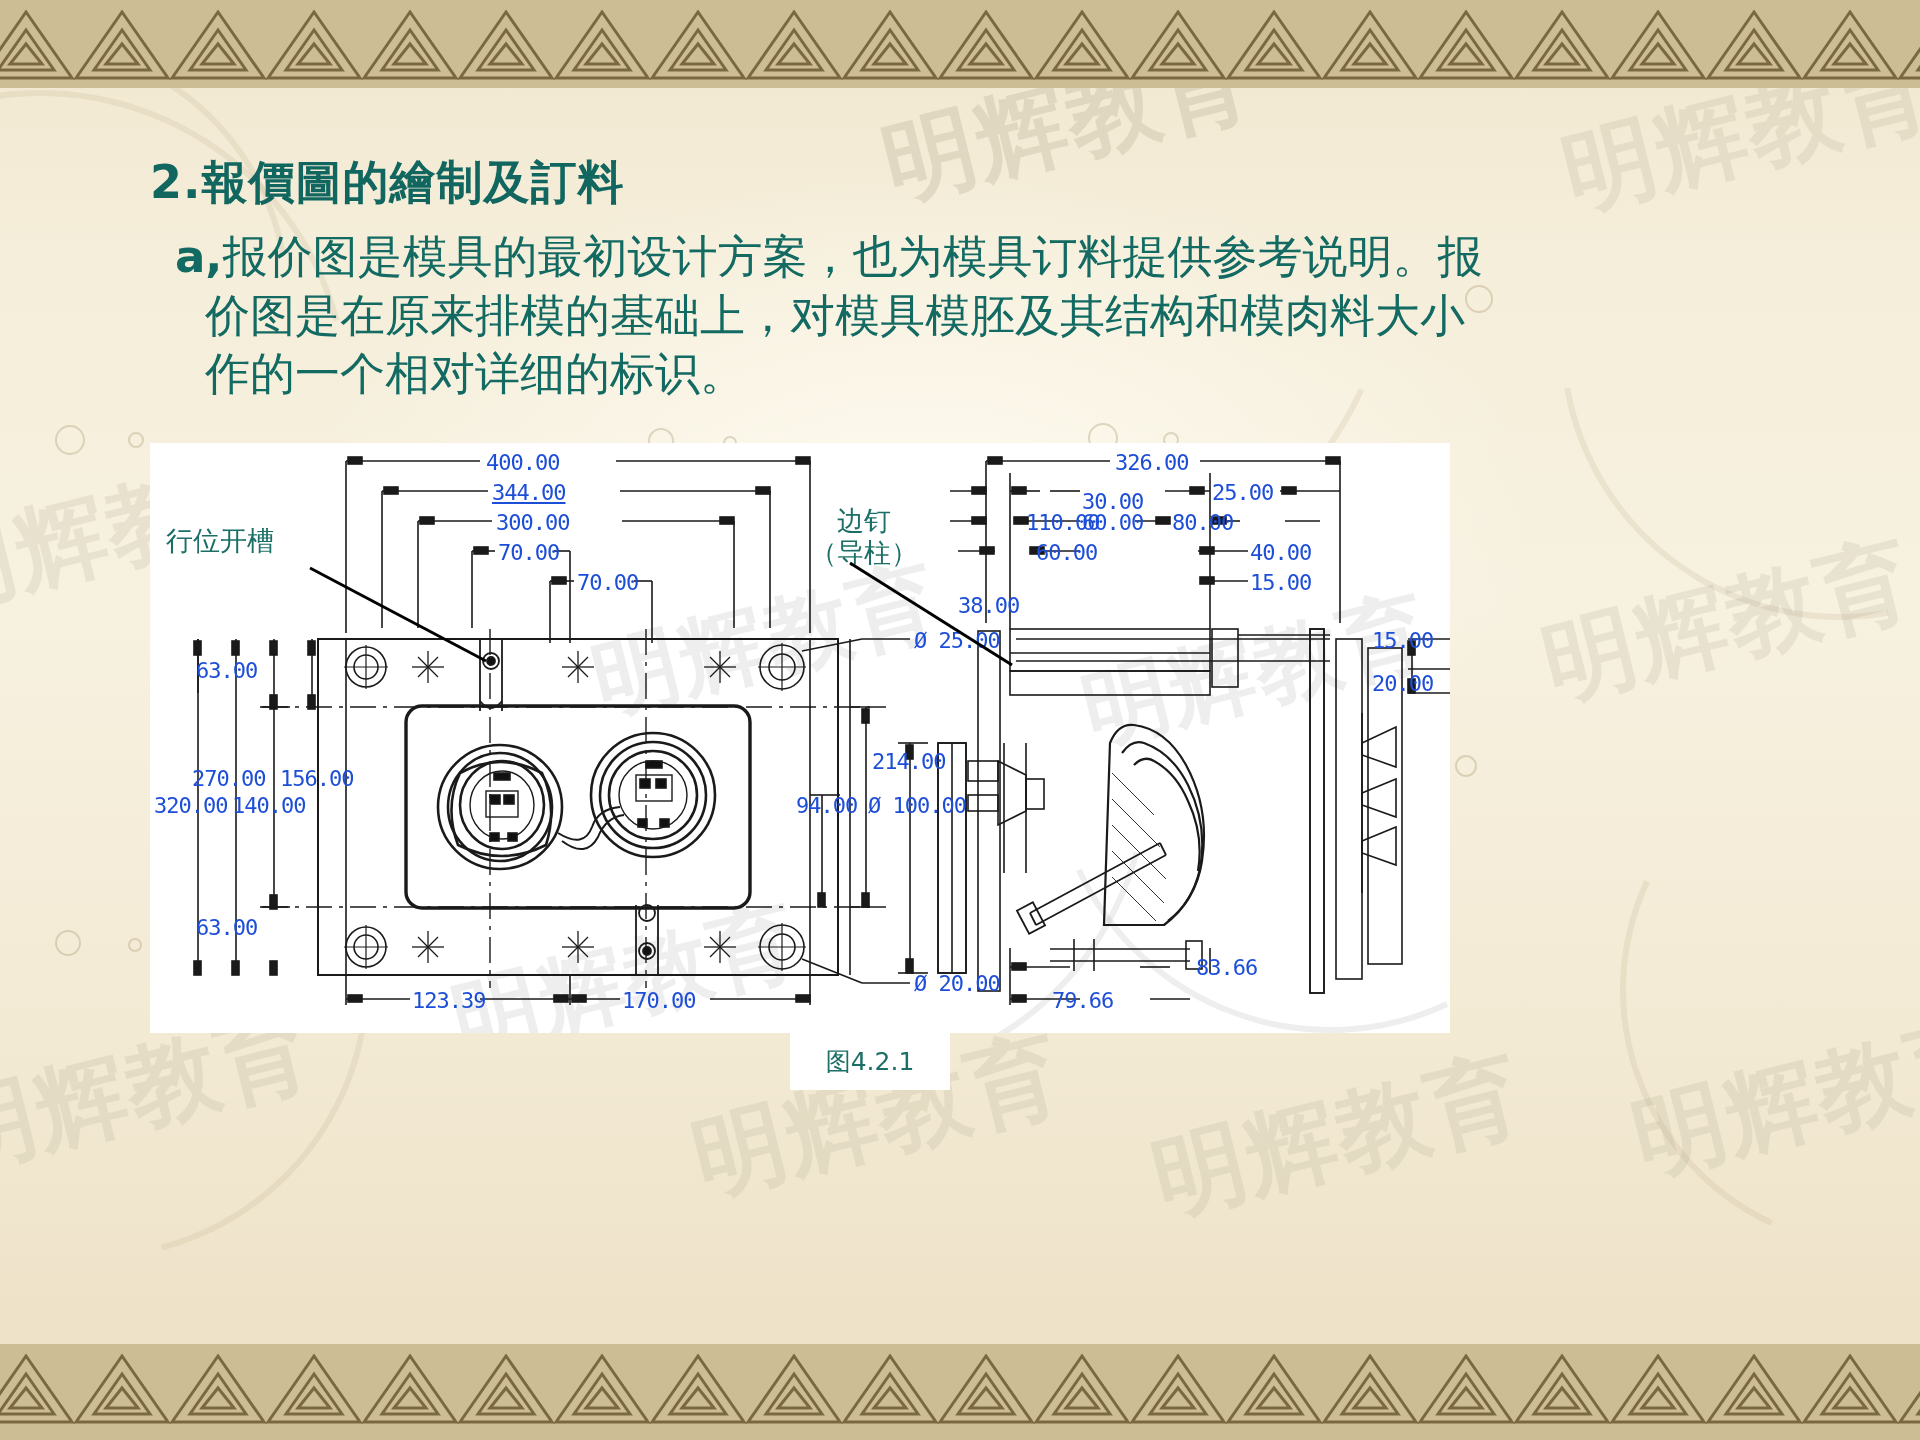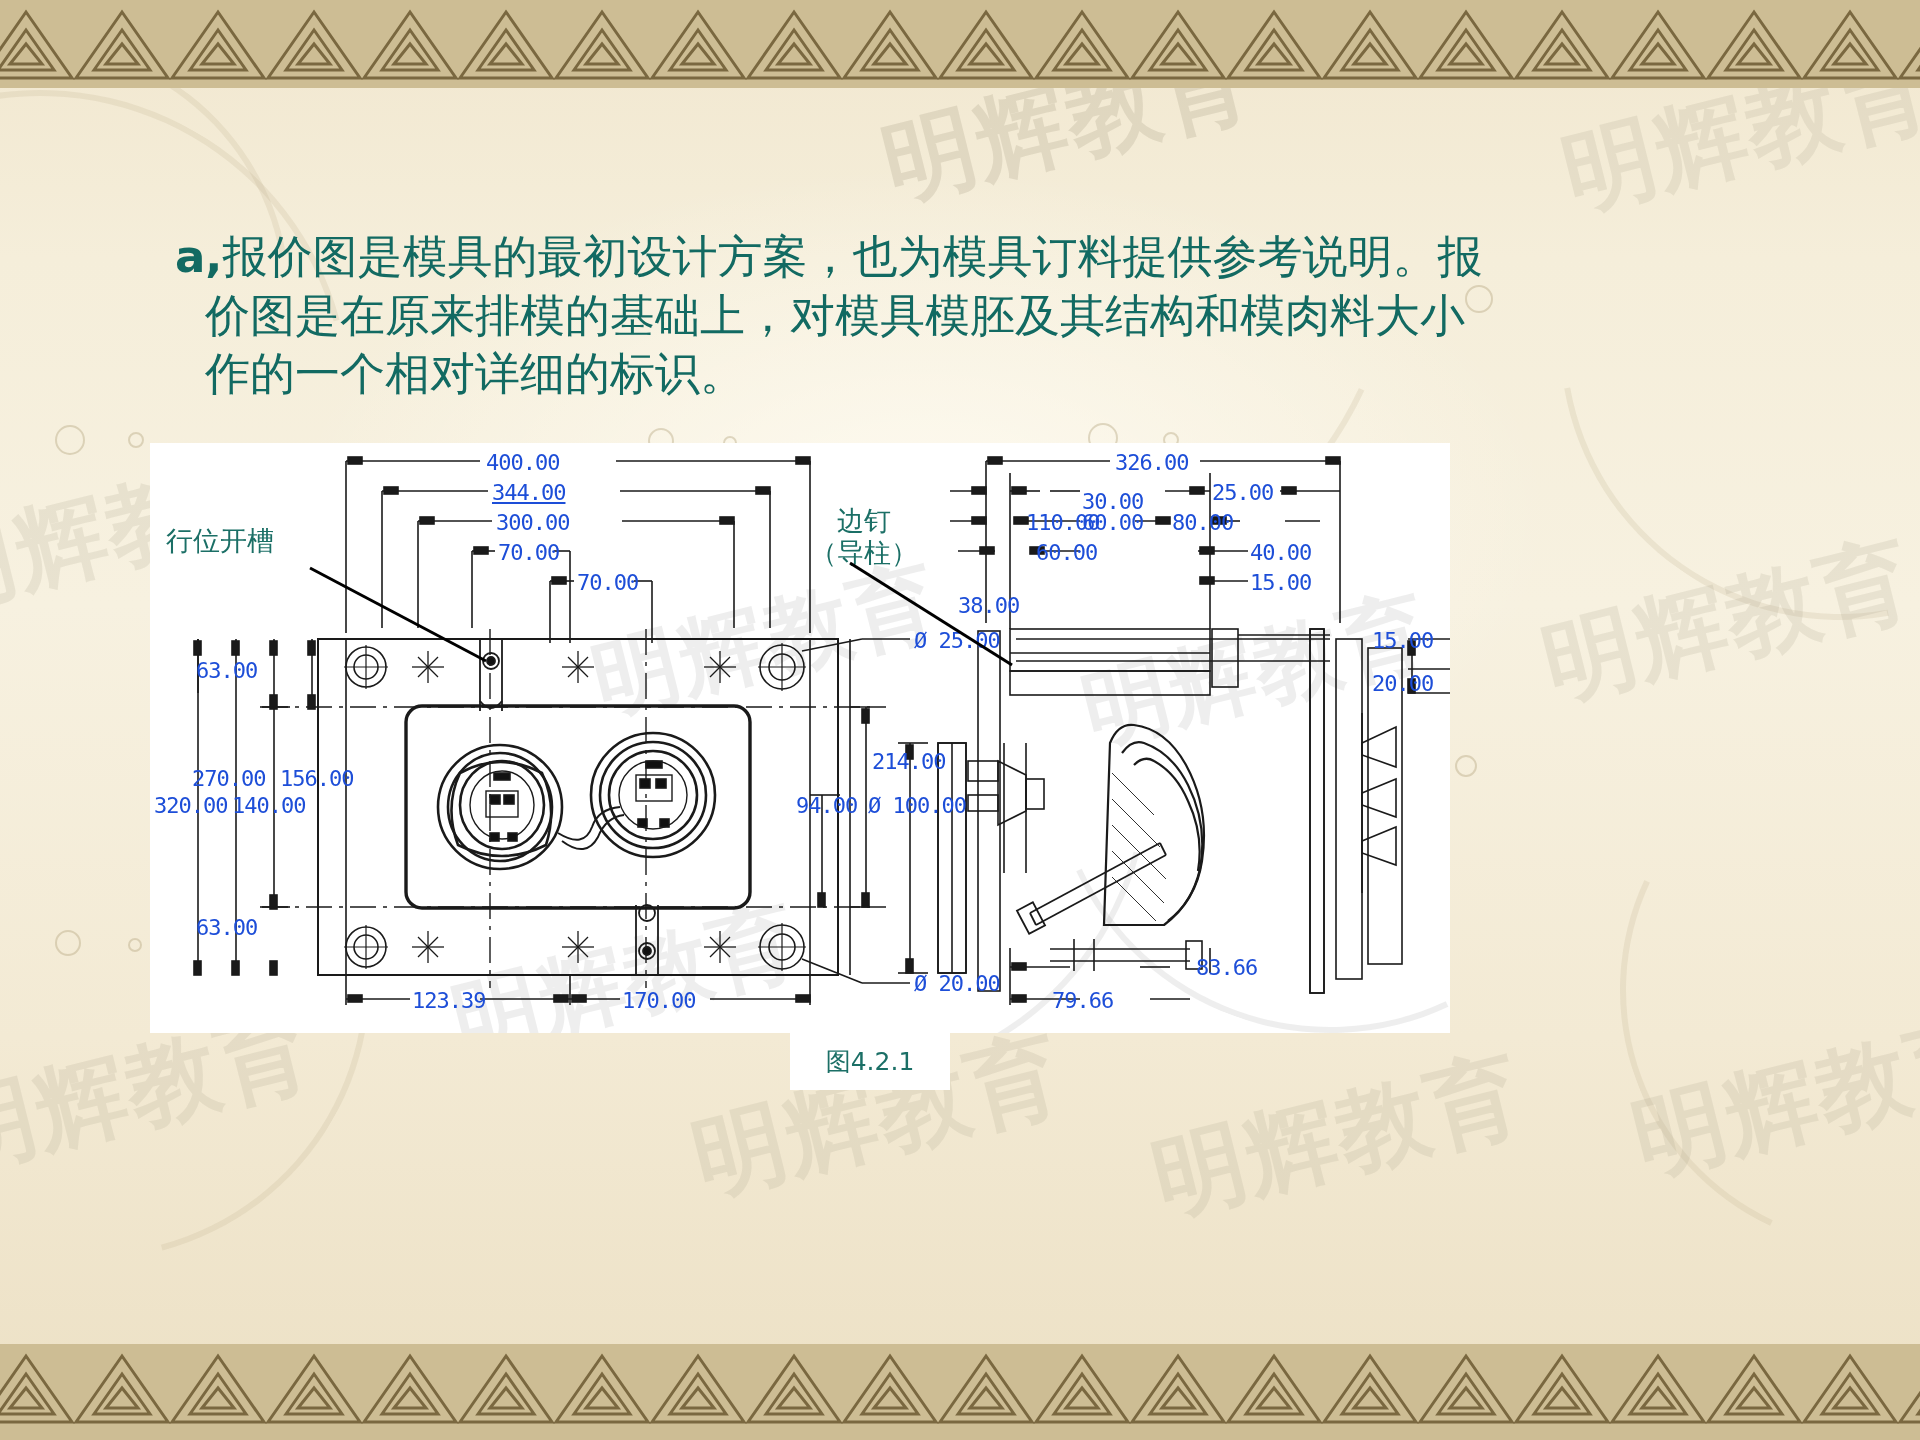--- a/index.html
+++ b/index.html
@@ -293,20 +293,21 @@
             <path d="M1822 70 L1850 30 L1878 70 Z"></path>
             <path d="M1834 64 L1850 44 L1866 64 Z"></path>
             <path d="M1900 78 L1946 12 L1992 78 Z"></path>
             <path d="M1918 70 L1946 30 L1974 70 Z"></path>
             <path d="M1930 64 L1946 44 L1962 64 Z"></path>
           </g>
       </g>
     </svg>
   </div>
 
+  <div id="title">2.報價圖的繪制及訂料</div>
 
   <div id="bodytext"><span class="lead">a,</span><span>报价图是模具的最初设计方案，也为模具订料提供参考说明。报价图是在原来排模的基础上，对模具模胚及其结构和模肉料大小作的一个相对详细的标识。</span></div>
 
   <div id="panel">
 
     <div class="wm ondraw" style="left:440px;top:140px;font-size:86px;">明辉教育</div>
     <div class="wm ondraw" style="left:930px;top:170px;font-size:86px;">明辉教育</div>
     <div class="wm ondraw" style="left:300px;top:480px;font-size:86px;">明辉教育</div>
     <div class="arc" style="left:380px;top:20px;width:620px;height:620px;transform:rotate(150deg);border-color:rgba(150,150,150,.16) transparent transparent transparent;"></div>
     <div class="arc" style="left:900px;top:30px;width:560px;height:560px;transform:rotate(200deg);border-color:rgba(150,150,150,.16) transparent transparent transparent;"></div>

